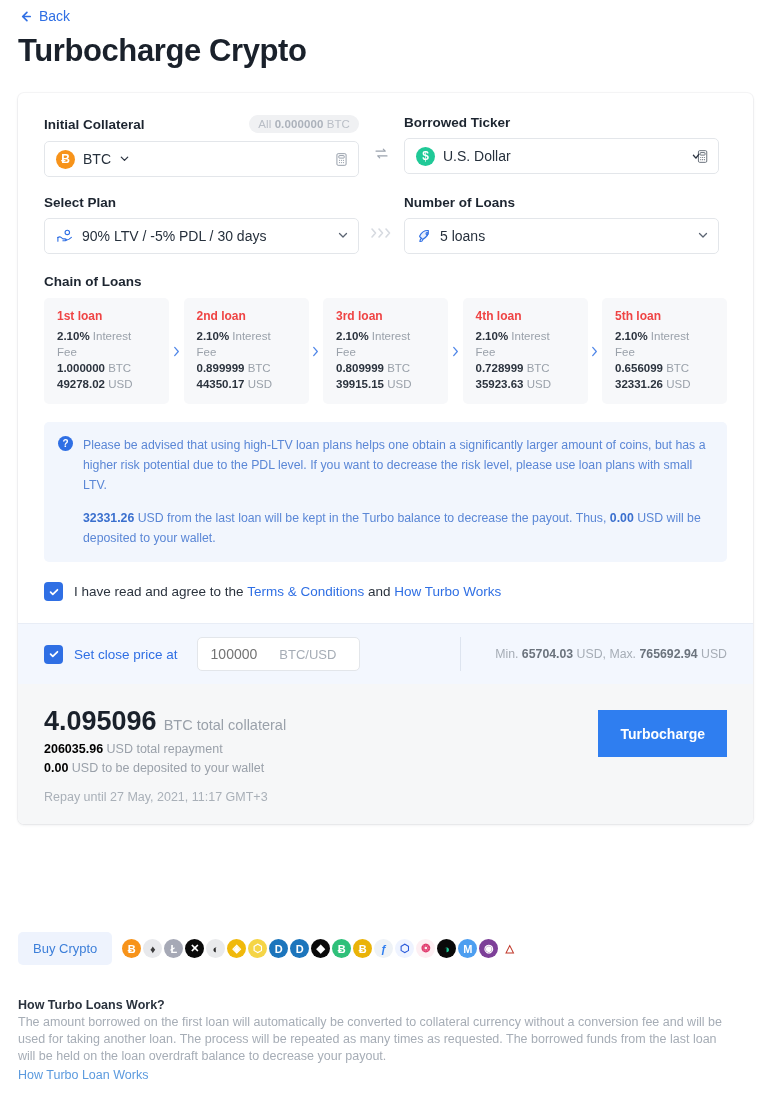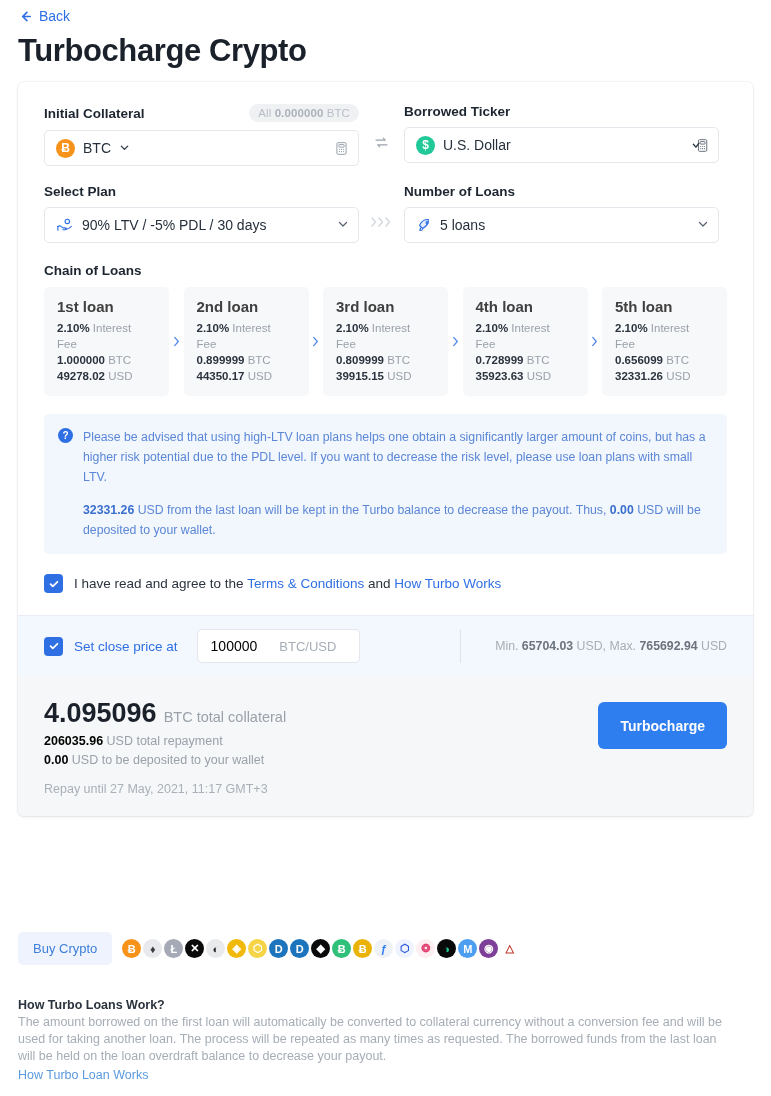--- a/index.html
+++ b/index.html
@@ -20,21 +20,21 @@
     color: #2f6fe4; font-size: 14px; font-weight: 400; cursor: pointer;
   }
   .back-arrow { width: 15px; height: 15px; display:inline-block; }
   .page-title {
     font-size: 31px; font-weight: 700; letter-spacing: -0.4px;
     padding: 9px 0 0 18px; color: #1a212b;
   }
 
   
   .card {
-    position: absolute; left: 18px; top: 82px; width: 735px;
+    position: absolute; left: 18px; top: 93px; width: 735px;
     background: #ffffff;
     border-radius: 6px;
     box-shadow: 0 1px 3px rgba(30,40,60,.10), 0 0 0 1px rgba(30,40,60,.035);
     overflow: hidden;
   }
   .card-body { padding: 22px 26px 18px 26px; }
 
   
   .frow { display: flex; gap: 0; align-items: flex-start; }
   .fcol { width: 315px; }
@@ -72,21 +72,21 @@
 
   
   .section-title { font-size: 13.5px; font-weight: 700; color:#1d2530; margin: 20px 0 9px; }
   .chain { display: flex; align-items: stretch; }
   .loan {
     background: #f7f8fa; border-radius: 5px; padding: 11px 12px 12px 13px;
     width: 125px; flex: none;
   }
   .loan-sep { width: 19px; display: flex; align-items: center; justify-content: center;
               color: #4f86e8; font-size: 13px; }
-  .loan-title { color: #404040; font-weight: 700; font-size: 15px; margin-bottom: 5px; }
+  .loan-title { color: #ef4444; font-weight: 700; font-size: 12px; margin-bottom: 5px; }
   .loan-line { font-size: 11.5px; color: #9aa1aa; line-height: 16px; }
   .loan-line b { color:#2b333e; font-weight: 700; }
 
   
   .notice {
     margin-top: 18px; background: #f2f6fd; border-radius: 5px;
     padding: 13px 16px 14px 14px; display: flex; gap: 10px;
   }
   .q-ic { width: 15px; height: 15px; border-radius: 50%; background: #2f6fe4; color:#fff;
           font-size: 10px; font-weight: 700; display:flex; align-items:center;
@@ -109,40 +109,40 @@
   .band {
     background: #f3f7fe; border-top: 1px solid #e8edf6;
     padding: 13px 26px; display: flex; align-items: center;
   }
   .band-label { font-size: 13.5px; color: #2f6fe4; margin-left: 11px; font-weight: 400; }
   .price-box {
     margin-left: 19px; height: 34px; background: #fff; border: 1px solid #e3e6ea;
     border-radius: 5px; display: flex; align-items: center; padding: 0 13px;
     min-width: 163px; gap: 22px;
   }
-  .price-val { font-size: 14px; color: #000000; }
+  .price-val { font-size: 14px; color: #737373; }
   .price-unit { font-size: 13px; color: #a6adb6; }
   .minmax {
     margin-left: auto; font-size: 12.3px; color: #a6adb6;
     border-left: 1px solid #dde4ef; padding-left: 34px; height: 34px;
     display:flex; align-items:center;
   }
   .minmax b { color: #6b737d; font-weight: 700; }
 
   
   .summary {
     background: #f6f7f8; padding: 22px 26px 20px 26px; display: flex; align-items: flex-start; justify-content: space-between;
   }
   .sum-big { font-size: 27px; font-weight: 700; color:#1a212b; letter-spacing: -.5px; }
   .sum-big span { font-size: 14.5px; font-weight: 400; color: #9aa1aa; letter-spacing: 0; }
   .sum-line { font-size: 12.5px; color: #9aa1aa; margin-top: 5px; }
   .sum-line b { color:#000000; font-weight:700; }
   .sum-note { font-size: 12.5px; color: #a9b0b8; margin-top: 15px; }
   .btn-turbo {
-    margin-left: auto; background: #2f7ef0; color: #fff; border: none; border-radius: 6px;
+    margin-left: auto; background: #2f7ef0; color: #fff; border: none; border-radius: 0;
     padding: 0 22px; height: 47px; font-size: 14px; font-weight: 700; cursor: pointer;
     font-family: "Liberation Sans", sans-serif; margin-top: 4px;
   }
 
   
   .buy-strip { position:absolute; left: 18px; top: 932px; display: flex; align-items: center; gap: 10px; }
   .buy-btn {
     background: #eef3fd; color: #3d7fd9; border-radius: 5px; font-size: 13px;
     padding: 9px 15px; cursor: pointer;
   }

